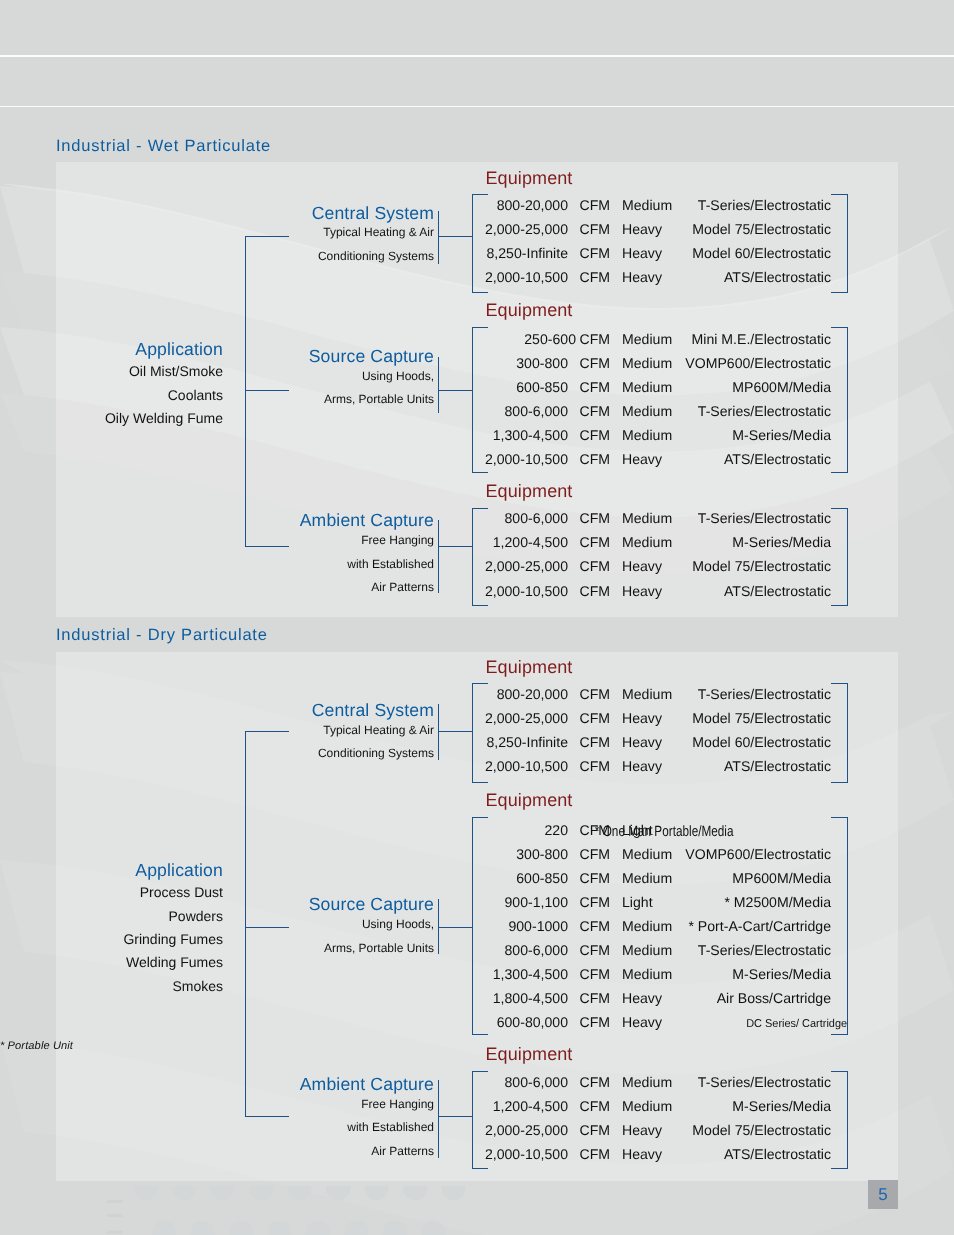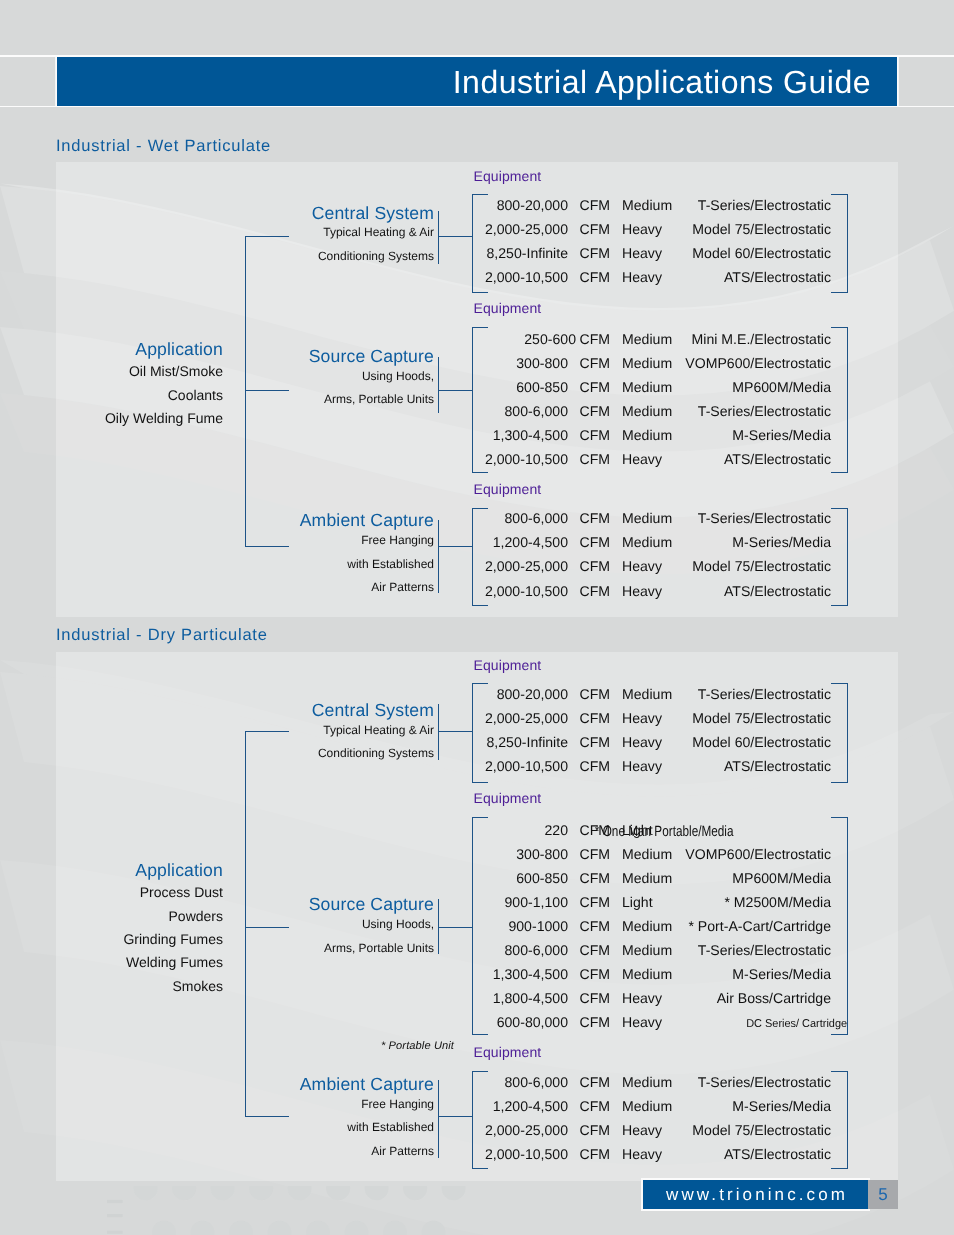--- a/index.html
+++ b/index.html
@@ -25,21 +25,21 @@
   
   .sect-title{position:absolute;left:56px;color:#0d5c9e;font-size:16.5px;letter-spacing:.78px;white-space:nowrap;}
   .panel{position:absolute;left:56px;width:842px;background:rgba(255,255,255,0.29);}
 
   
   .blk{position:absolute;white-space:nowrap;}
   .app-head{color:#0d5c9e;font-size:17.6px;letter-spacing:.15px;}
   .app-item{color:#111111;font-size:14px;}
   .grp-head{color:#0d5c9e;font-size:17.6px;letter-spacing:.15px;}
   .grp-sub{color:#111111;font-size:12px;}
-  .eq-label{color:#4c1d95;font-size:14px;letter-spacing:.1px;}
+  .eq-label{color:#7f1d1d;font-size:18px;letter-spacing:.1px;margin-left:12px;}
   .foot-note{color:#111111;font-size:11.1px;font-style:italic;letter-spacing:.1px;}
 
   
   .c-flow,.c-unit,.c-duty,.c-eq{color:#111111;font-size:14.1px;line-height:16px;}
   .c-flow{text-align:right;}
   .c-unit{text-align:left;}
   .c-duty{text-align:left;}
   .c-eq{text-align:right;}
   .cond{font-size:14.9px;}
   .cond > span{display:inline-block;transform:scaleX(0.79);transform-origin:right center;}
@@ -102,23 +102,20 @@
       <g fill="#d0d3d3">
         <rect x="107" y="13.9" width="15.6" height="3.2"></rect>
         <rect x="107" y="28" width="15.6" height="3.2"></rect>
         <rect x="107" y="44.7" width="15.6" height="3.2"></rect>
       </g>
     </svg>
   </div>
 
   <div class="hdr-rule-top"></div>
   <div class="hdr-rule-bot"></div>
-  <div class="hdr-blue">
-    <div class="hdr-title">Industrial Applications Guide</div>
-  </div>
 
   <div id="content">
       <div class="sect-title" style="top: 137px;">Industrial - Wet Particulate</div>
       <div class="panel" style="top: 162.2px; height: 455px;"></div>
       <div class="blk app-head" style="left: 0px; top: 338.6px; width: 223px; text-align: right;">Application</div>
       <div class="blk app-item" style="left: 0px; top: 363.2px; width: 223px; text-align: right;">Oil Mist/Smoke</div>
       <div class="blk app-item" style="left: 0px; top: 386.6px; width: 223px; text-align: right;">Coolants</div>
       <div class="blk app-item" style="left: 0px; top: 410px; width: 223px; text-align: right;">Oily Welding Fume</div>
       <div class="ln" style="left: 244.8px; top: 236px; width: 1.3px; height: 310.8px;"></div>
       <div class="ln" style="left: 244.8px; top: 236px; width: 44px; height: 1.3px;"></div>
@@ -298,21 +295,21 @@
       <div class="blk c-duty" style="left: 622px; top: 966.1px;">Medium</div>
       <div class="blk c-eq" style="left: 0px; top: 966.1px; width: 831px;">M-Series/Media</div>
       <div class="blk c-flow" style="left: 0px; top: 990.2px; width: 568px;">1,800-4,500</div>
       <div class="blk c-unit" style="left: 579.5px; top: 990.2px;">CFM</div>
       <div class="blk c-duty" style="left: 622px; top: 990.2px;">Heavy</div>
       <div class="blk c-eq" style="left: 0px; top: 990.2px; width: 831px;">Air Boss/Cartridge</div>
       <div class="blk c-flow" style="left: 0px; top: 1014.3px; width: 568px;">600-80,000</div>
       <div class="blk c-unit" style="left: 579.5px; top: 1014.3px;">CFM</div>
       <div class="blk c-duty" style="left: 622px; top: 1014.3px;">Heavy</div>
       <div class="blk c-eq cond2" style="left: 16px; top: 1016.3px; width: 831px;"><span>DC Series/ Cartridge</span></div>
-      <div class="blk foot-note" style="left: 0px; top: 1040px; width: 835px; text-align: center;">* Portable Unit</div>
+      <div class="blk foot-note" style="left: 0px; top: 1040px; width: 835px; text-align: left;">* Portable Unit</div>
       <div class="blk grp-head" style="left: 0px; top: 1073.9px; width: 434px; text-align: right;">Ambient Capture</div>
       <div class="blk grp-sub" style="left: 0px; top: 1096.8px; width: 434px; text-align: right;">Free Hanging</div>
       <div class="blk grp-sub" style="left: 0px; top: 1120.2px; width: 434px; text-align: right;">with Established</div>
       <div class="blk grp-sub" style="left: 0px; top: 1143.6px; width: 434px; text-align: right;">Air Patterns</div>
       <div class="ln" style="left: 438px; top: 1080px; width: 1.3px; height: 78px;"></div>
       <div class="ln" style="left: 438px; top: 1115.8px; width: 34px; height: 1.3px;"></div>
       <div class="blk eq-label" style="left: 473.5px; top: 1044px;">Equipment</div>
       <div class="ln" style="left: 472px; top: 1071px; width: 1.3px; height: 98.3px;"></div>
       <div class="ln" style="left: 472px; top: 1071px; width: 16px; height: 1.3px;"></div>
       <div class="ln" style="left: 472px; top: 1168px; width: 16px; height: 1.3px;"></div>
@@ -330,17 +327,14 @@
       <div class="blk c-flow" style="left: 0px; top: 1121.8px; width: 568px;">2,000-25,000</div>
       <div class="blk c-unit" style="left: 579.5px; top: 1121.8px;">CFM</div>
       <div class="blk c-duty" style="left: 622px; top: 1121.8px;">Heavy</div>
       <div class="blk c-eq" style="left: 0px; top: 1121.8px; width: 831px;">Model 75/Electrostatic</div>
       <div class="blk c-flow" style="left: 0px; top: 1145.9px; width: 568px;">2,000-10,500</div>
       <div class="blk c-unit" style="left: 579.5px; top: 1145.9px;">CFM</div>
       <div class="blk c-duty" style="left: 622px; top: 1145.9px;">Heavy</div>
       <div class="blk c-eq" style="left: 0px; top: 1145.9px; width: 831px;">ATS/Electrostatic</div>
     </div>
 
-  <div class="ft-blue">
-    <div class="ft-url">www.trioninc.com</div>
-  </div>
   <div class="ft-num">5</div>
 </div>
 
 </body></html>

